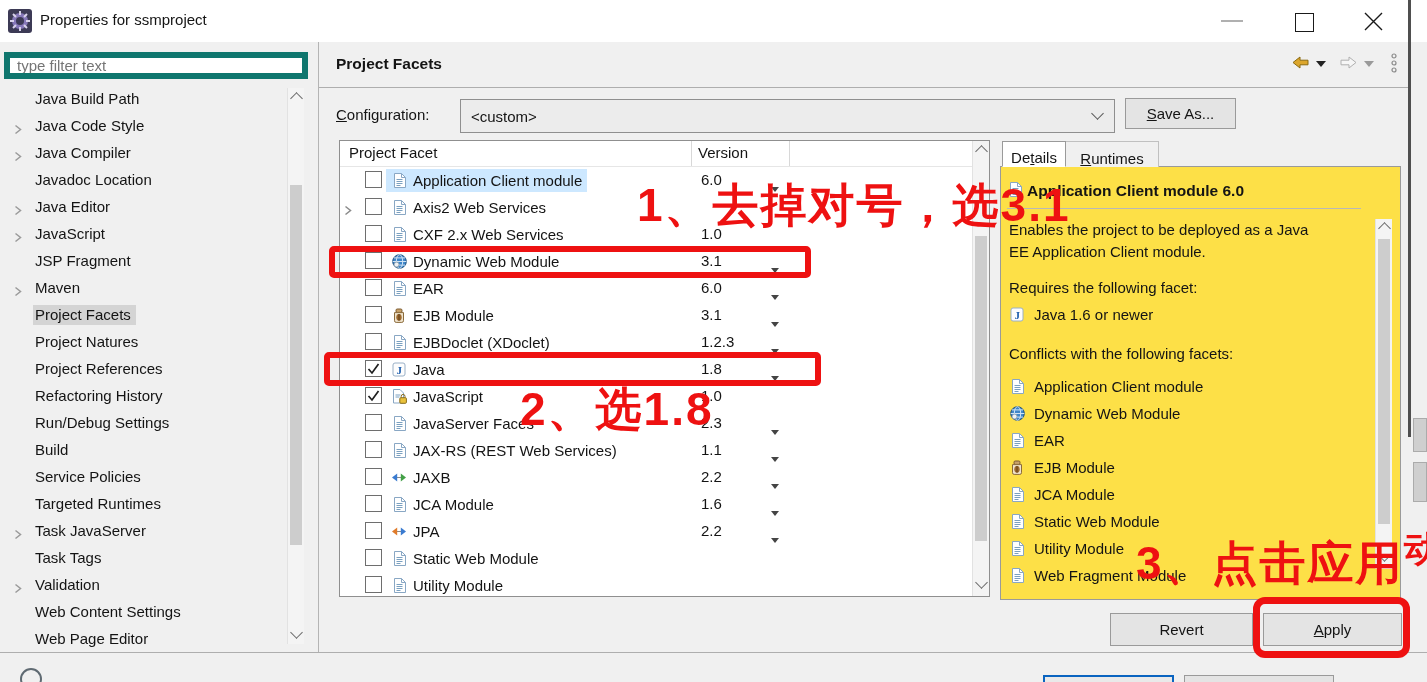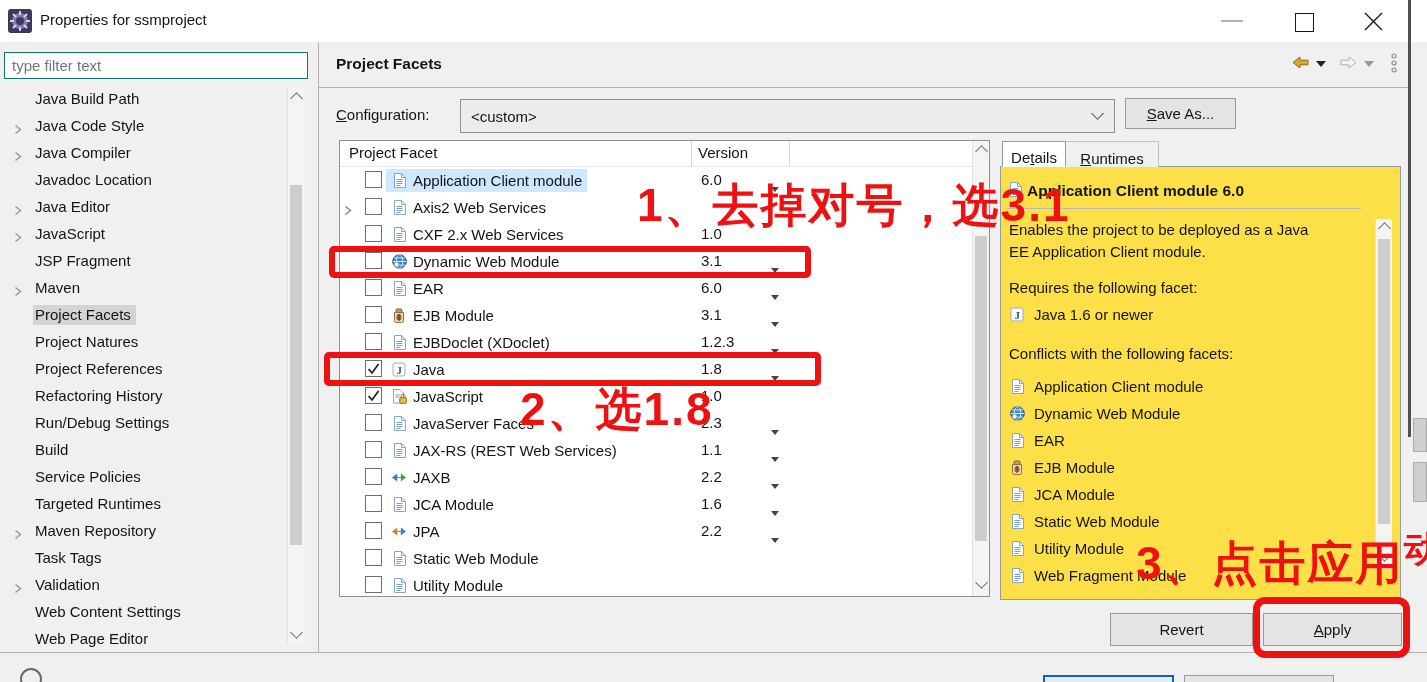--- a/index.html
+++ b/index.html
@@ -8,21 +8,21 @@
     font-family:"Liberation Sans",sans-serif;font-size:15px;color:#141414}
   .abs{position:absolute}
   u{text-decoration:underline}
 
   
   .titlebar{left:0;top:0;width:1427px;height:42px;background:#fff}
   .apptitle{left:40px;top:11px;font-size:15px}
   .winbtn{cursor:default}
 
   
-  .filter{left:4px;top:52px;width:304px;height:27px;background:#fff;border:1px solid #0f766e;
+  .filter{left:4px;top:52px;width:304px;height:27px;background:#fff;border:6px solid #0f766e;
     color:#a21caf;padding:3px 7px;font-size:15px;font-family:"Liberation Sans",sans-serif}
   .tree{left:0;top:86px;width:284px}
   .titem{position:relative;height:27px}
   .tchev{position:absolute;left:13px;top:8px;width:10px;height:10px}
   .tlabel{position:absolute;left:33px;top:3px;white-space:nowrap;padding:1px 5px 2px 2px}
   .titem.sel .tlabel{background:#d4d4d4}
   .vline{width:1px;background:#b4b4b4}
   .hline{height:1px;background:#aeaeae}
 
   
@@ -170,21 +170,21 @@
         <span class="tlabel">Service Policies</span>
       </div>
       <div class="titem">
         <span class="tchev"></span>
         <span class="tlabel">Targeted Runtimes</span>
       </div>
       <div class="titem">
         <span class="tchev"><svg width="10" height="11" viewBox="0 0 10 11">
             <path d="M2.5 1.5l5 4-5 4" fill="none" stroke="#9a9a9a" stroke-width="1.5"></path>
           </svg></span>
-        <span class="tlabel">Maven Repository</span>
+        <span class="tlabel">Task JavaServer</span>
       </div>
       <div class="titem">
         <span class="tchev"></span>
         <span class="tlabel">Task Tags</span>
       </div>
       <div class="titem">
         <span class="tchev"><svg width="10" height="11" viewBox="0 0 10 11">
             <path d="M2.5 1.5l5 4-5 4" fill="none" stroke="#9a9a9a" stroke-width="1.5"></path>
           </svg></span>
         <span class="tlabel">Validation</span>

